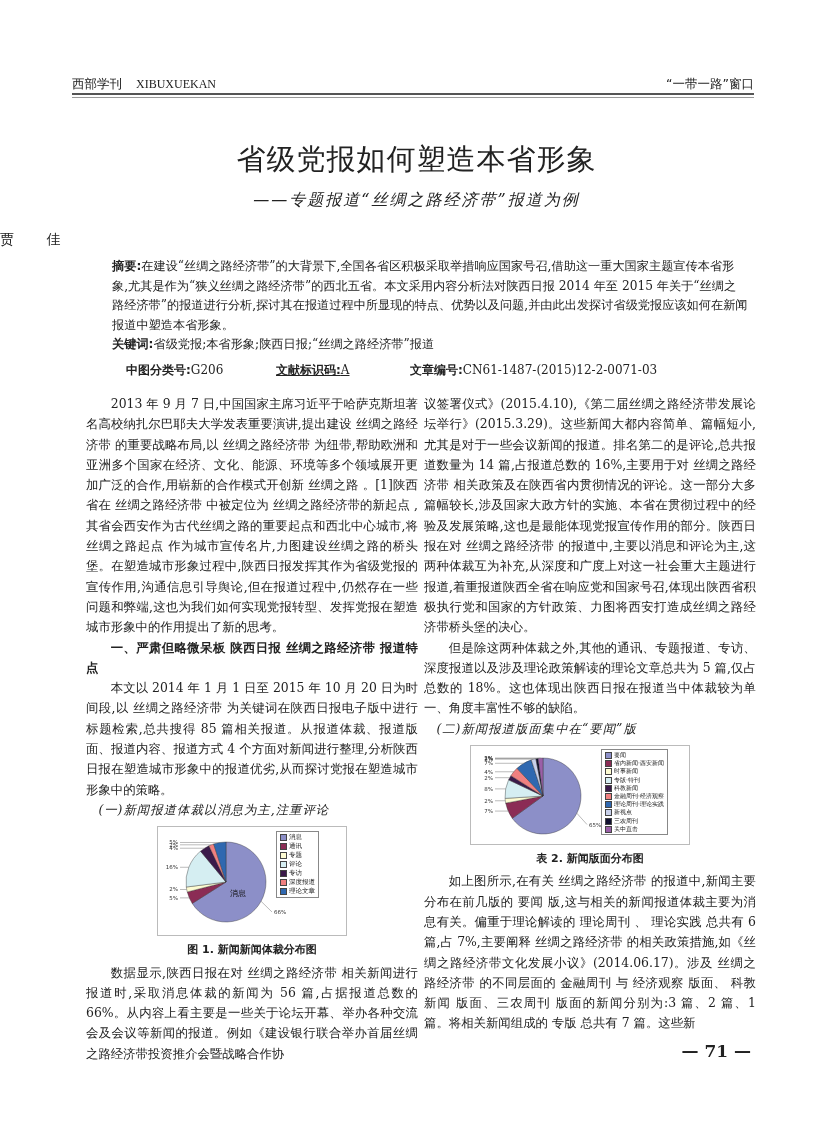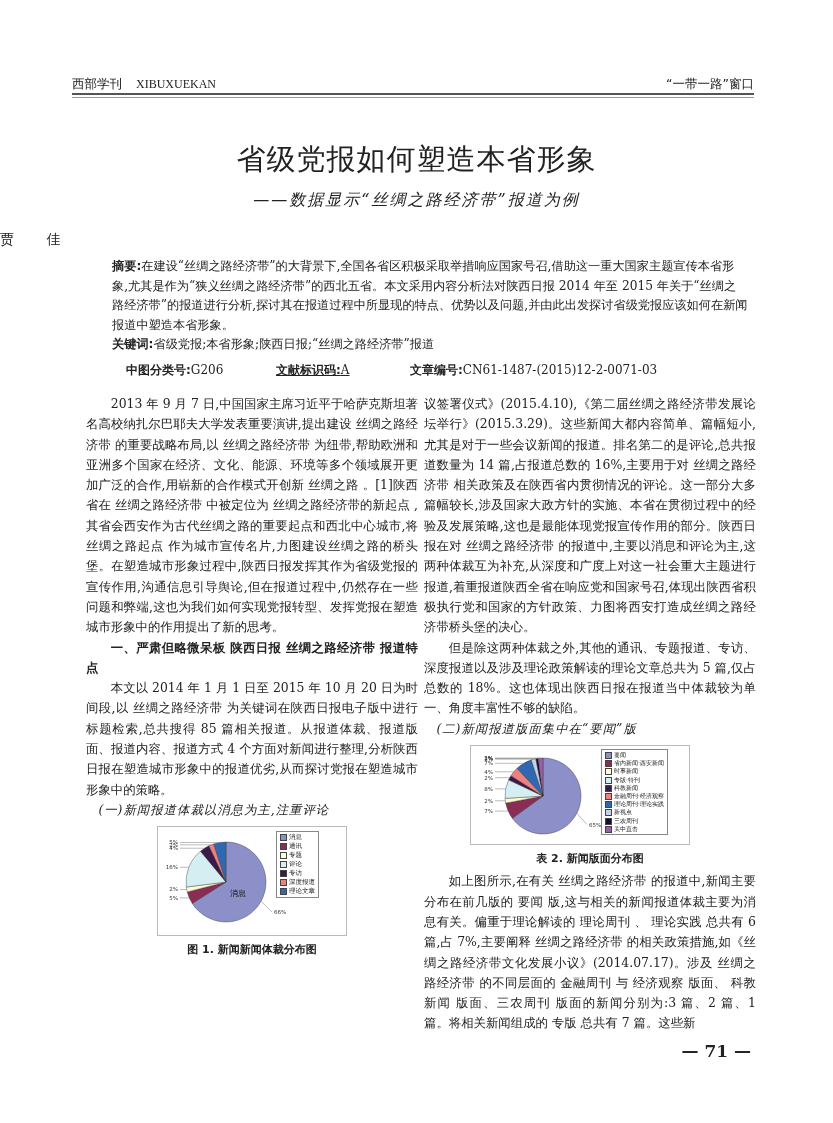--- a/index.html
+++ b/index.html
@@ -46,21 +46,21 @@
 <div class="hdr">
   <span class="l">
     <span>西部学刊</span><span class="en">XIBUXUEKAN</span>
   </span>
   <span class="r">“一带一路”窗口</span>
 </div>
 <div class="rule1"></div>
 <div class="rule2"></div>
 
 <div class="title">省级党报如何塑造本省形象</div>
-<div class="subtitle">——数据显示“丝绸之路经济带”报道为例</div>
+<div class="subtitle">——专题报道“丝绸之路经济带”报道为例</div>
 <div class="author">贾 佳</div>
 
 <div class="abstract">
   <div class="p" style="text-indent:0;"><b>摘要:</b><span>在建设“丝绸之路经济带”的大背景下,全国各省区积极采取举措响应国家号召,借助这一重大国家主题宣传本省形象,尤其是作为“狭义丝绸之路经济带”的西北五省。本文采用内容分析法对陕西日报 2014 年至 2015 年关于“丝绸之路经济带”的报道进行分析,探讨其在报道过程中所显现的特点、优势以及问题,并由此出发探讨省级党报应该如何在新闻报道中塑造本省形象。</span></div>
   <div style="margin-left:0;"><b>关键词:</b><span>省级党报;本省形象;陕西日报;“丝绸之路经济带”报道</span></div>
 </div>
 
 <div class="meta-row">
   <span><span class="k">中图分类号:</span><span>G206</span></span>
   <span class="c2"><span class="k">文献标识码:</span><span>A</span></span>
@@ -103,20 +103,21 @@
           <div class="it"><span class="sw" style="background: rgb(139, 44, 85);"></span><span>通讯</span></div>
           <div class="it"><span class="sw" style="background: rgb(253, 251, 210);"></span><span>专题</span></div>
           <div class="it"><span class="sw" style="background: rgb(213, 238, 242);"></span><span>评论</span></div>
           <div class="it"><span class="sw" style="background: rgb(59, 26, 74);"></span><span>专访</span></div>
           <div class="it"><span class="sw" style="background: rgb(240, 128, 128);"></span><span>深度报道</span></div>
           <div class="it"><span class="sw" style="background: rgb(47, 104, 176);"></span><span>理论文章</span></div>
         </div>
     </div>
     <div class="fig-cap">图 1. 新闻新闻体裁分布图</div>
   </div>
+  <p>数据显示,陕西日报在对 丝绸之路经济带 相关新闻进行报道时,采取消息体裁的新闻为 56 篇,占据报道总数的 66%。从内容上看主要是一些关于论坛开幕、举办各种交流会及会议等新闻的报道。例如《建设银行联合举办首届丝绸之路经济带投资推介会暨战略合作协</p>
 </div>
 
 <div class="col right">
   <p style="text-indent:0;">议签署仪式》(2015.4.10),《第二届丝绸之路经济带发展论坛举行》(2015.3.29)。这些新闻大都内容简单、篇幅短小,尤其是对于一些会议新闻的报道。排名第二的是评论,总共报道数量为 14 篇,占报道总数的 16%,主要用于对 丝绸之路经济带 相关政策及在陕西省内贯彻情况的评论。这一部分大多篇幅较长,涉及国家大政方针的实施、本省在贯彻过程中的经验及发展策略,这也是最能体现党报宣传作用的部分。陕西日报在对 丝绸之路经济带 的报道中,主要以消息和评论为主,这两种体裁互为补充,从深度和广度上对这一社会重大主题进行报道,着重报道陕西全省在响应党和国家号召,体现出陕西省积极执行党和国家的方针政策、力图将西安打造成丝绸之路经济带桥头堡的决心。</p>
   <p>但是除这两种体裁之外,其他的通讯、专题报道、专访、深度报道以及涉及理论政策解读的理论文章总共为 5 篇,仅占总数的 18%。这也体现出陕西日报在报道当中体裁较为单一、角度丰富性不够的缺陷。</p>
   <p class="h2">(二)新闻报道版面集中在“要闻”版</p>
   <div class="fig" style="width:240px;">
     <div class="fig-box" style="width:220px;height:100px;">
       <svg id="chart2" width="220" height="100">
           <path d="M72,50 L72,12 A38,38 0 1 1 41.257354213752,72.33583958711398 Z" fill="#8c8fc8" stroke="#333" stroke-width="0.4"></path>
@@ -158,16 +159,16 @@
           <div class="it"><span class="sw" style="background: rgb(59, 26, 74);"></span><span>科教新闻</span></div>
           <div class="it"><span class="sw" style="background: rgb(240, 128, 128);"></span><span>金融周刊·经济观察</span></div>
           <div class="it"><span class="sw" style="background: rgb(47, 104, 176);"></span><span>理论周刊·理论实践</span></div>
           <div class="it"><span class="sw" style="background: rgb(200, 208, 234);"></span><span>新视点</span></div>
           <div class="it"><span class="sw" style="background: rgb(16, 16, 48);"></span><span>三农周刊</span></div>
           <div class="it"><span class="sw" style="background: rgb(155, 95, 168);"></span><span>关中直击</span></div>
         </div>
     </div>
     <div class="fig-cap">表 2. 新闻版面分布图</div>
   </div>
-  <p>如上图所示,在有关 丝绸之路经济带 的报道中,新闻主要分布在前几版的 要闻 版,这与相关的新闻报道体裁主要为消息有关。偏重于理论解读的 理论周刊 、 理论实践 总共有 6 篇,占 7%,主要阐释 丝绸之路经济带 的相关政策措施,如《丝绸之路经济带文化发展小议》(2014.07.17)。涉及 丝绸之路经济带 的不同层面的 金融周刊 与 经济观察 版面、 科教新闻 版面、三农周刊 版面的新闻分别为:3 篇、2 篇、1 篇。将相关新闻组成的 专版 总共有 7 篇。这些新</p>
+  <p>如上图所示,在有关 丝绸之路经济带 的报道中,新闻主要分布在前几版的 要闻 版,这与相关的新闻报道体裁主要为消息有关。偏重于理论解读的 理论周刊 、 理论实践 总共有 6 篇,占 7%,主要阐释 丝绸之路经济带 的相关政策措施,如《丝绸之路经济带文化发展小议》(2014.06.17)。涉及 丝绸之路经济带 的不同层面的 金融周刊 与 经济观察 版面、 科教新闻 版面、三农周刊 版面的新闻分别为:3 篇、2 篇、1 篇。将相关新闻组成的 专版 总共有 7 篇。这些新</p>
 </div>
 
 <div class="pnum">— 71 —</div>
 
 </body></html>

